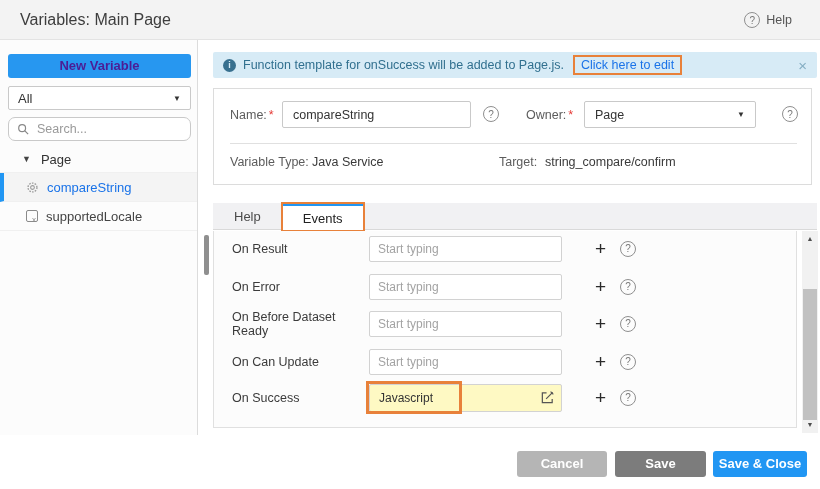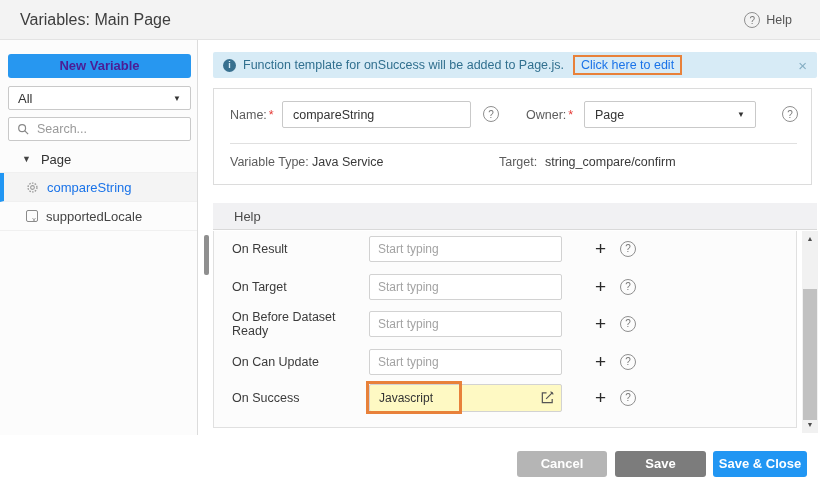--- a/index.html
+++ b/index.html
@@ -11,21 +11,21 @@
   .header { position: absolute; left: 0; top: 0; width: 820px; height: 40px; background: #f3f3f3; border-bottom: 1px solid #e3e3e3; }
   .title { position: absolute; left: 20px; top: 11px; font-size: 16px; color: #3d3d3d; }
   .help { position: absolute; right: 28px; top: 12px; display: flex; align-items: center; gap: 6px; color: #555; font-size: 12.5px; cursor: pointer; }
   .qcircle { display: inline-flex; align-items: center; justify-content: center; width: 16px; height: 16px; border: 1px solid #8f8f8f; border-radius: 50%; font-size: 10px; color: #777; background: #fff0; }
 
   
   .sidebar { position: absolute; left: 0; top: 40px; width: 198px; height: 395px; background: #fcfcfc; border-right: 1px solid #dcdcdc; }
   .btn-new { position: absolute; left: 8px; top: 14px; width: 183px; height: 24px; background: #2797f0; color: #4c1d95; font-weight: bold; font-size: 13px; text-align: center; line-height: 24px; border-radius: 3px; cursor: pointer; }
   .filter { position: absolute; left: 8px; top: 46px; width: 183px; height: 24px; background: #fff; border: 1px solid #c9c9c9; border-radius: 2px; display: flex; align-items: center; padding: 0 9px; color: #333; cursor: pointer; }
   .filter .caret { margin-left: auto; font-size: 8px; color: #333; }
-  .searchbox { position: absolute; left: 8px; top: 77px; width: 183px; height: 24px; background: #fff; border: 1px solid #c9c9c9; border-radius: 2px; display: flex; align-items: center; padding: 0 8px; gap: 6px; }
+  .searchbox { position: absolute; left: 8px; top: 77px; width: 183px; height: 24px; background: #fff; border: 1px solid #c9c9c9; border-radius: 7px; display: flex; align-items: center; padding: 0 8px; gap: 6px; }
   .searchbox input { border: none; outline: none; width: 140px; font-size: 12.5px; font-family: inherit; color: #333; background: transparent; }
   .searchbox input::placeholder { color: #9a9a9a; }
   .tree { position: absolute; left: 0; top: 106px; width: 197px; }
   .tree-row { display: flex; align-items: center; border-bottom: 1px solid #f0f0f0; cursor: pointer; background: #fcfcfc; }
   .tree-root { height: 27px; padding-left: 22px; gap: 10px; color: #333; }
   .tree-root .tcaret { font-size: 9px; color: #444; }
   .tree-item { height: 29px; padding-left: 26px; gap: 8px; color: #444; }
   .tree-item.selected { background: #f4f4f4; border-left: 4px solid #2196f3; padding-left: 22px; }
   .tree-item.selected .t-label { color: #1a73e8; }
   .loc-icon { position: relative; width: 12px; height: 12px; border: 1px solid #8a8a8a; border-radius: 2px; }
@@ -153,31 +153,32 @@
     <span class="qcircle q-owner">?</span>
     <div class="f-divider"></div>
     <div class="f-label type-label">Variable Type:</div>
     <div class="type-value">Java Service</div>
     <div class="f-label target-label">Target:</div>
     <div class="target-value">string_compare/confirm</div>
   </div>
 
   <div class="tabbar">
     <div class="tab">Help</div>
+    <div class="tab active hl">Events</div>
   </div>
 
   <div class="events">
     <div class="ev-row r0">
       <div class="ev-label">On Result</div>
       <input class="ev-input" placeholder="Start typing" style="">
       <div class="plus">+</div>
       <span class="qcircle ev-q">?</span>
     </div>
     <div class="ev-row r1">
-      <div class="ev-label">On Target</div>
+      <div class="ev-label">On Error</div>
       <input class="ev-input" placeholder="Start typing" style="">
       <div class="plus">+</div>
       <span class="qcircle ev-q">?</span>
     </div>
     <div class="ev-row r2">
       <div class="ev-label">On Before Dataset Ready</div>
       <input class="ev-input" placeholder="Start typing" style="">
       <div class="plus">+</div>
       <span class="qcircle ev-q">?</span>
     </div>

